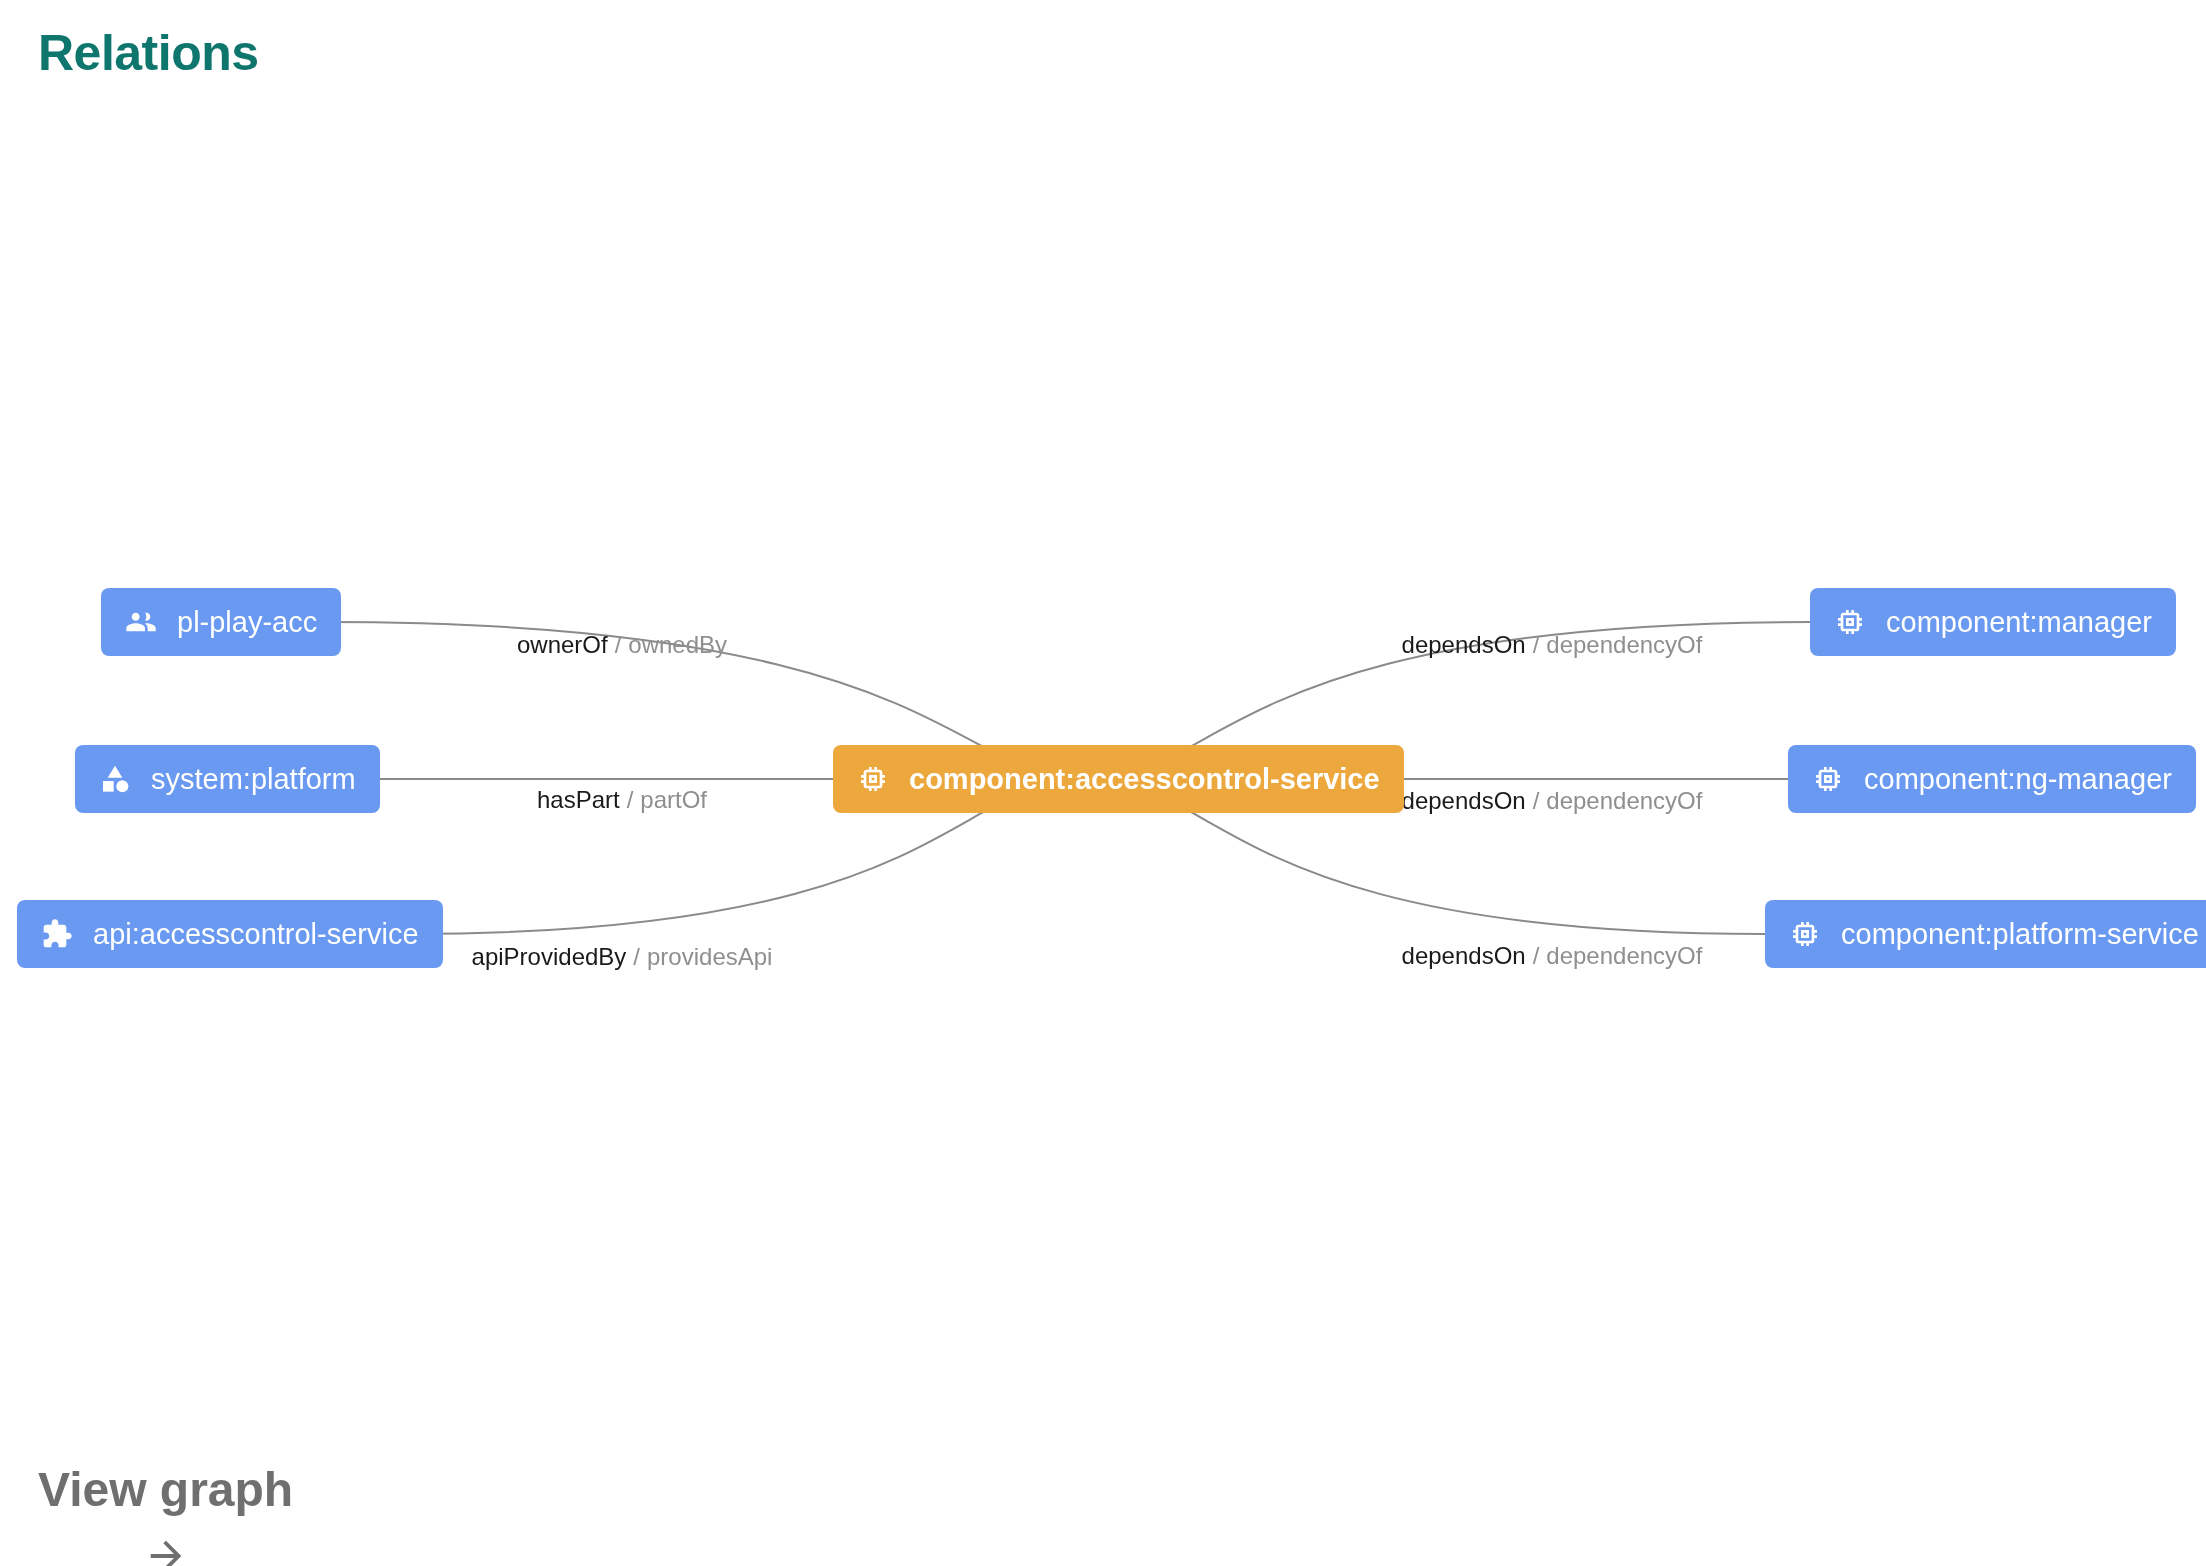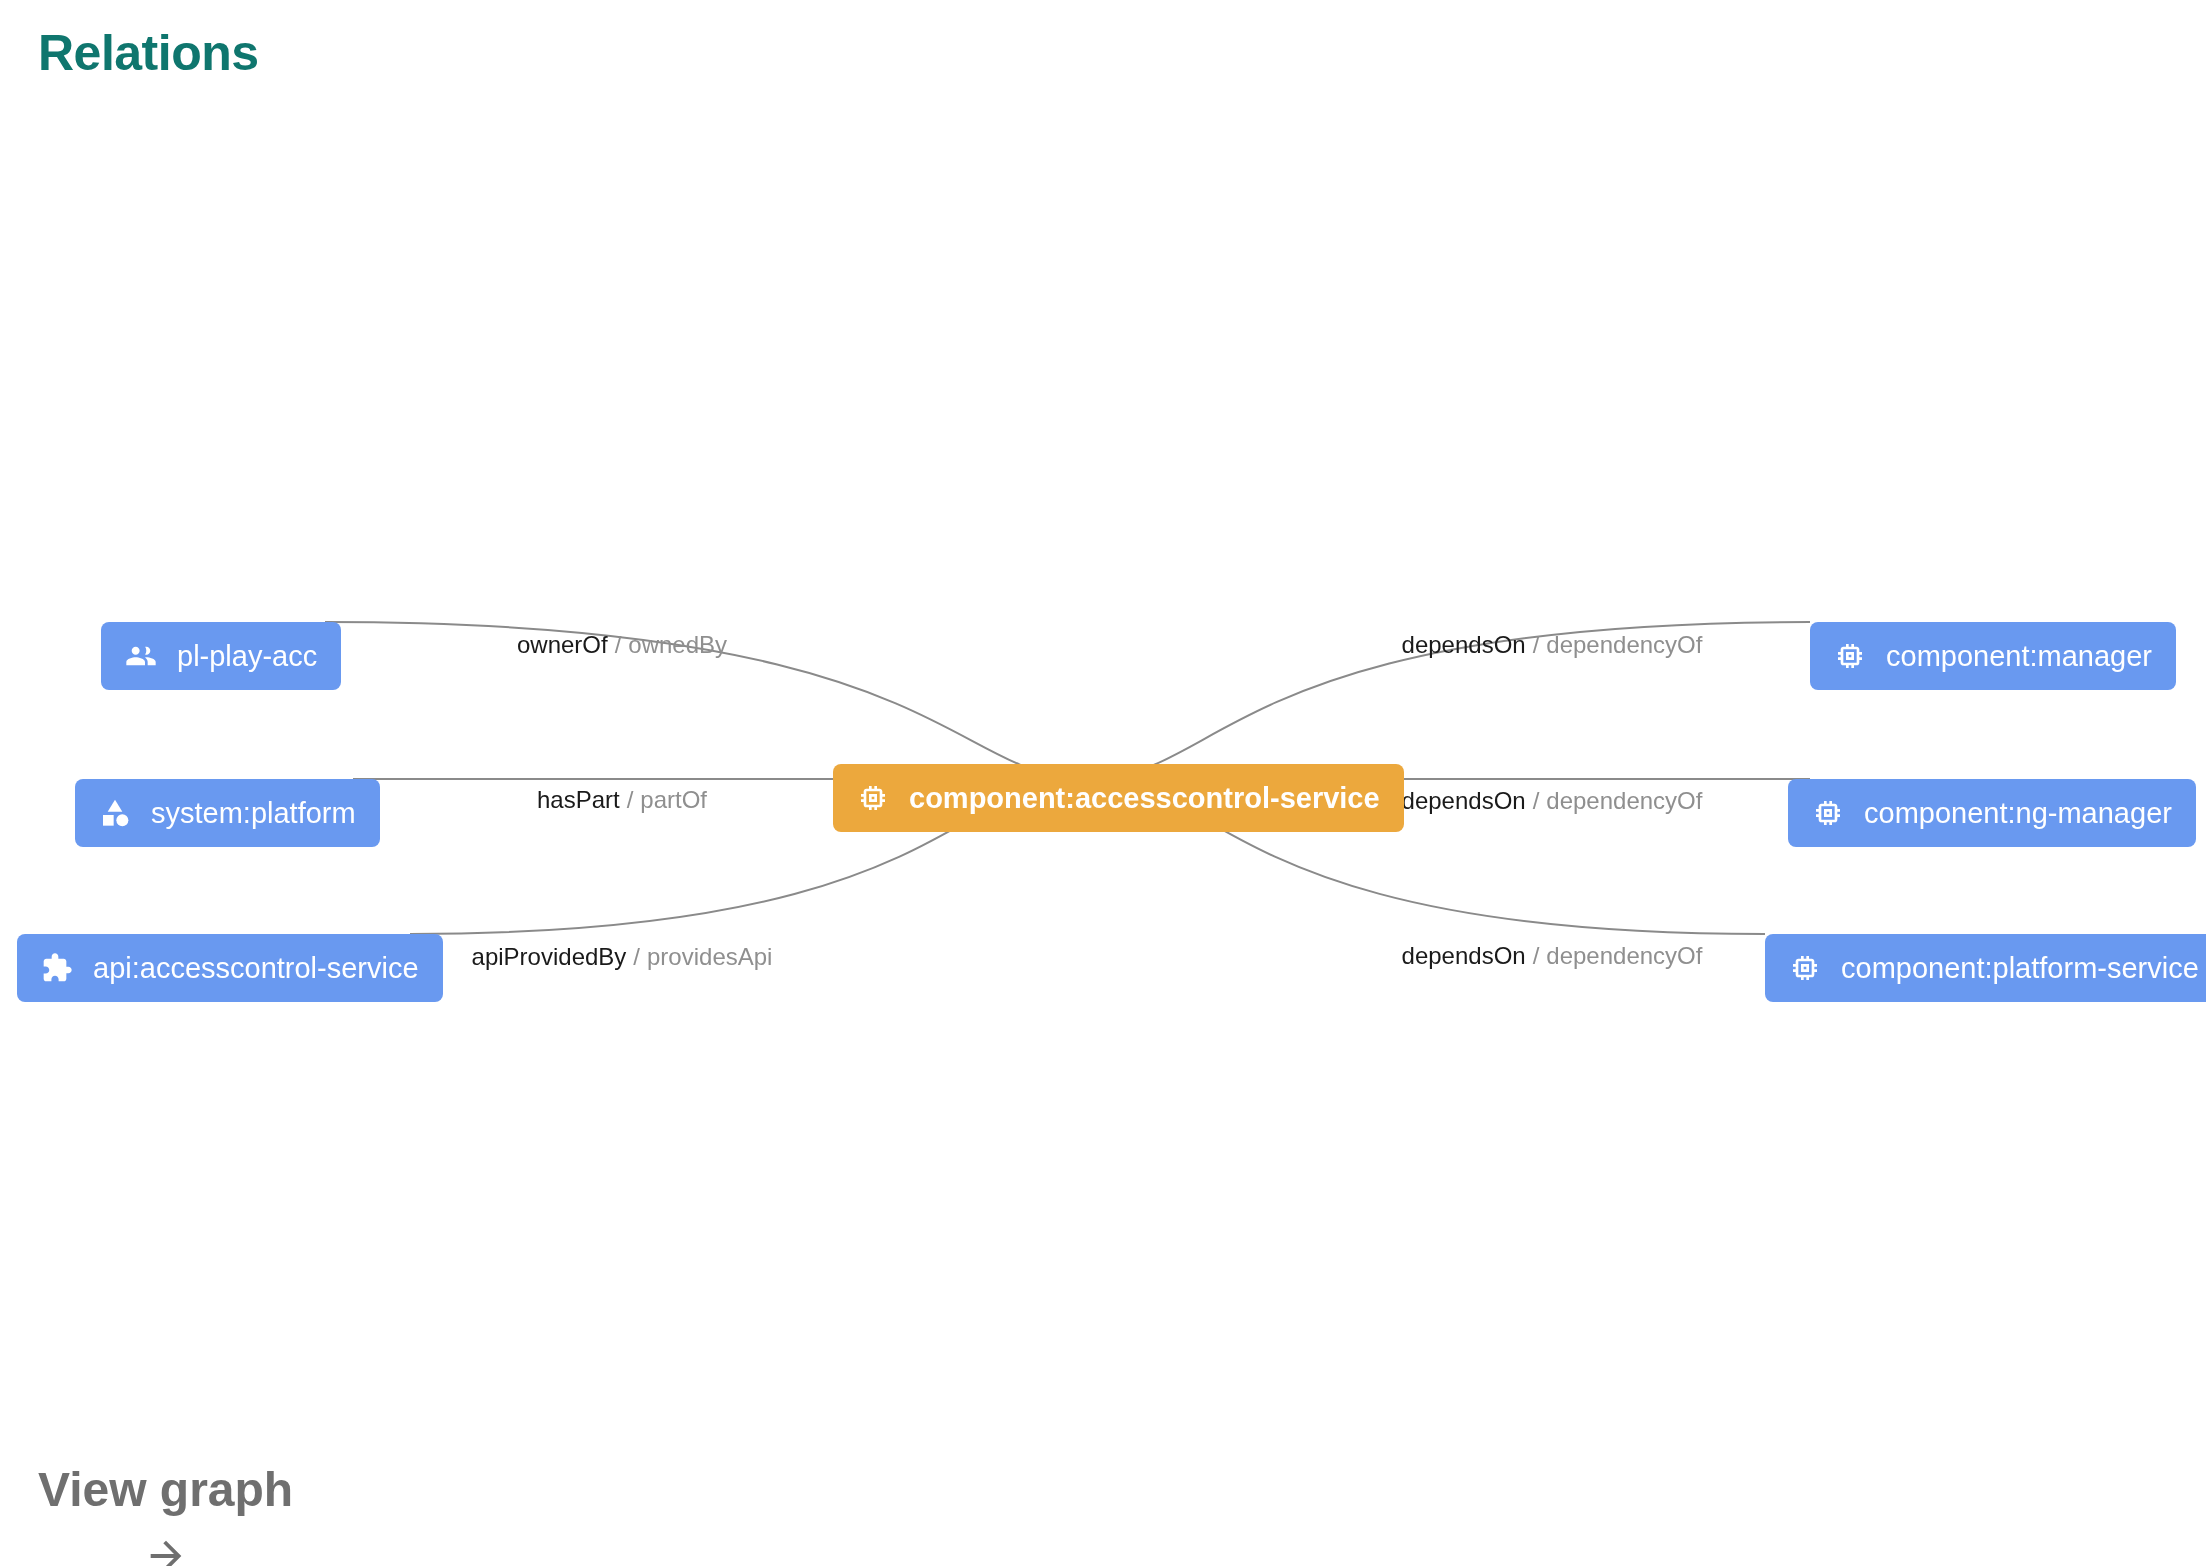--- a/index.html
+++ b/index.html
@@ -44,21 +44,20 @@
     display: inline-flex;
     align-items: center;
     gap: 20px;
     height: 68px;
     padding: 0 24px;
     border-radius: 8px;
     color: #ffffff;
     font-size: 29px;
     white-space: nowrap;
     cursor: pointer;
-    margin-top: 34px;
   }
   .node.blue   { background: #6999f0; }
   .node.orange { background: #eca83d; font-weight: 700; }
   .node .icon {
     display: inline-flex;
     width: 32px;
     height: 32px;
     flex: 0 0 auto;
   }
   .node .icon svg { width: 32px; height: 32px; fill: #ffffff; }
@@ -132,21 +131,21 @@
 
   <div class="node blue" style="left:17px; top:900px;">
     <span class="icon">
       <svg viewBox="0 0 24 24">
           <path d="M20.5 11H19V7c0-1.1-.9-2-2-2h-4V3.5C13 2.12 11.88 1 10.5 1S8 2.12 8 3.5V5H4c-1.1 0-1.99.9-1.99 2v3.8H3.5c1.49 0 2.7 1.21 2.7 2.7s-1.21 2.7-2.7 2.7H2V20c0 1.1.9 2 2 2h3.8v-1.5c0-1.49 1.21-2.7 2.7-2.7 1.49 0 2.7 1.21 2.7 2.7V22H17c1.1 0 2-.9 2-2v-4h1.5c1.38 0 2.5-1.12 2.5-2.5S21.88 11 20.5 11z"></path>
         </svg>
     </span>
     <span class="node-label">api:accesscontrol-service</span>
   </div>
 
-  <div class="node orange" style="left:833px; top:730px;">
+  <div class="node orange" style="left:833px; top:745px;">
     <span class="icon">
       <svg viewBox="0 0 24 24">
           <path d="M15 9H9v6h6V9zm-2 4h-2v-2h2v2zm8-2V9h-2V7c0-1.1-.9-2-2-2h-2V3h-2v2h-2V3H9v2H7c-1.1 0-2 .9-2 2v2H3v2h2v2H3v2h2v2c0 1.1.9 2 2 2h2v2h2v-2h2v2h2v-2h2c1.1 0 2-.9 2-2v-2h2v-2h-2v-2h2zm-4 6H7V7h10v10z"></path>
         </svg>
     </span>
     <span class="node-label">component:accesscontrol-service</span>
   </div>
 
   <div class="node blue" style="left:1810px; top:588px;">
     <span class="icon">

